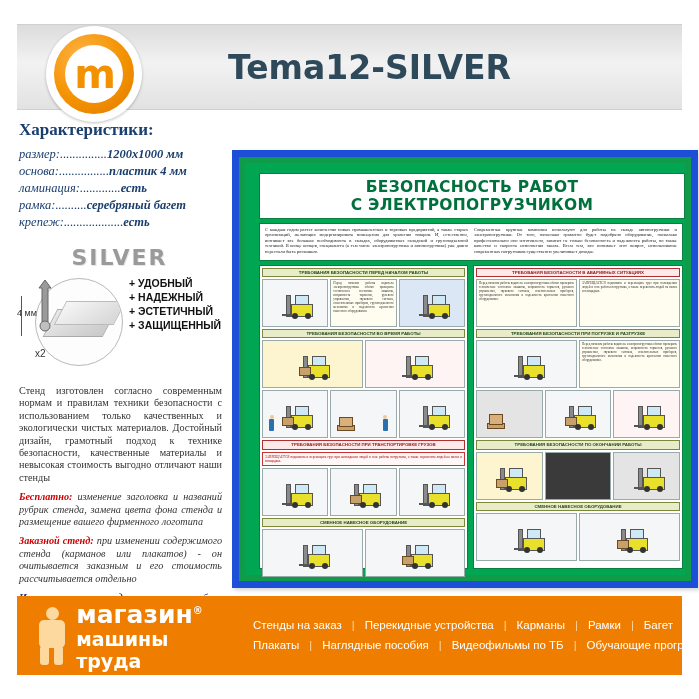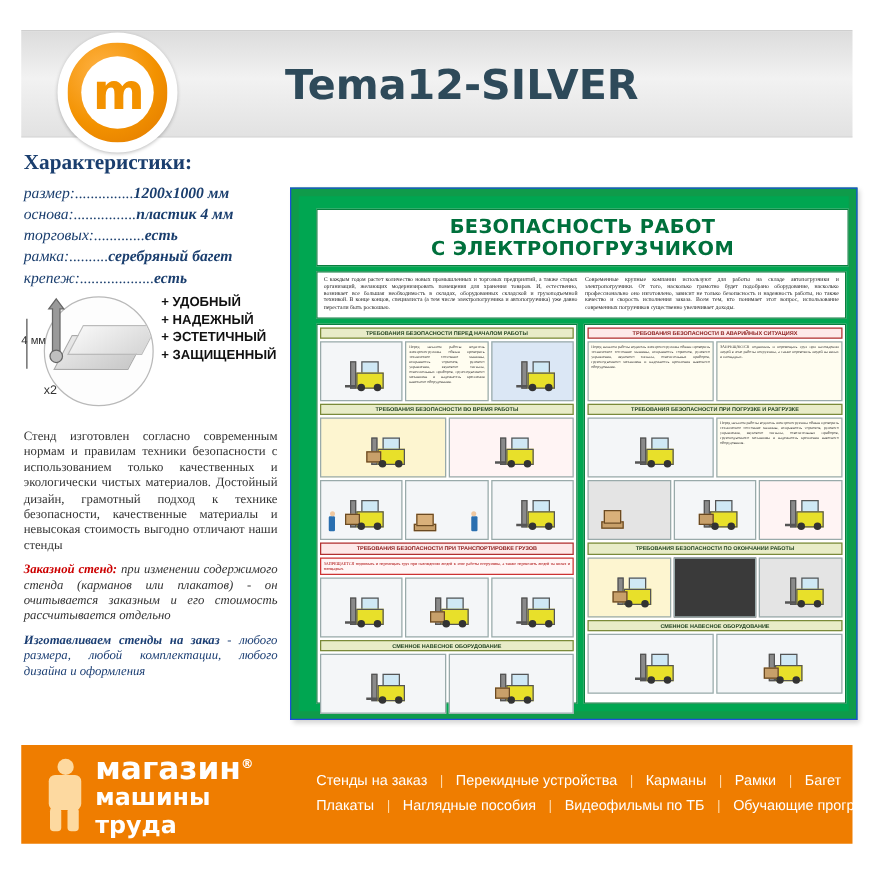--- a/index.html
+++ b/index.html
@@ -111,21 +111,21 @@
     margin:7px 0 0 2px;text-align:justify;
   }
   .para.blue{color:#1b3e73;}
   .para b.red{color:#cc0000;font-style:italic;}
   .para b.blue{color:#1b3e73;font-style:italic;}
   .para i{font-style:italic;}
 
   
   .poster{
     position:absolute;left:232px;top:150px;width:452px;height:424px;
-    background:#0f9b4a;border:1px solid #1d4ed8;
+    background:#0f9b4a;border:7px solid #1d4ed8;
     box-shadow:2px 2px 4px rgba(0,0,0,.18);
   }
   .poster-inner{position:absolute;left:6px;top:6px;width:440px;height:412px;background:#00a651;}
   .poster-title{
     position:absolute;left:14px;top:10px;width:424px;height:44px;
     background:#ffffff;border:1px solid #0a7f3f;
     display:flex;flex-direction:column;align-items:center;justify-content:center;
   }
   .poster-title span{
     font-family:"DejaVu Sans", sans-serif;
@@ -242,30 +242,31 @@
   <div class="left-col">
     <div class="char-title">Характеристики:</div>
     <ul class="char-list">
       <li>
         <span class="k">размер:</span><span class="d">...............</span><span class="v">1200x1000  мм</span>
       </li>
       <li>
         <span class="k">основа:</span><span class="d">................</span><span class="v">пластик 4 мм</span>
       </li>
       <li>
-        <span class="k">торговых:</span><span class="d">.............</span><span class="v">есть</span>
+        <span class="k">ламинация:</span><span class="d">.............</span><span class="v">есть</span>
       </li>
       <li>
         <span class="k">рамка:</span><span class="d">..........</span><span class="v">серебряный багет</span>
       </li>
       <li>
         <span class="k">крепеж:</span><span class="d">...................</span><span class="v">есть</span>
       </li>
     </ul>
 
+    <div class="silver-word">SILVER</div>
 
     <div class="sample">
       <div class="sample-circle">
         <div class="plate"></div>
         <div class="plate2"></div>
       </div>
       <div class="dim-arrow"></div>
       <div class="dim-label">4 мм</div>
       <svg class="screw" viewBox="0 0 40 60">
         <path d="M20 4 L26 12 L23 12 L23 46 L17 46 L17 12 L14 12 Z" fill="#9a9a9a" stroke="#666" stroke-width="1"></path>
@@ -275,20 +276,23 @@
       <div class="bullets">
         <div>+ УДОБНЫЙ</div>
         <div>+ НАДЕЖНЫЙ</div>
         <div>+ ЭСТЕТИЧНЫЙ</div>
         <div>+ ЗАЩИЩЕННЫЙ</div>
       </div>
     </div>
 
     <div class="para">Стенд изготовлен согласно современным нормам и правилам техники безопасности с использованием только качественных и экологически чистых материалов. Достойный дизайн, грамотный подход к технике безопасности, качественные материалы и невысокая стоимость выгодно отличают наши стенды</div>
     <div class="para">
+      <b class="red">Бесплатно:</b><i> изменение заголовка и названий рубрик стенда, замена цвета фона стенда и размещение вашего фирменного логотипа</i>
+    </div>
+    <div class="para">
       <b class="red">Заказной стенд:</b><i> при изменении содержимого стенда (карманов или плакатов) - он очитывается заказным и его стоимость рассчитывается отдельно</i>
     </div>
     <div class="para blue">
       <b class="blue">Изготавливаем стенды на заказ</b><i> - любого размера, любой комплектации, любого дизайна и оформления</i>
     </div>
   </div>
 
   <div class="poster">
     <div class="poster-inner">
 

